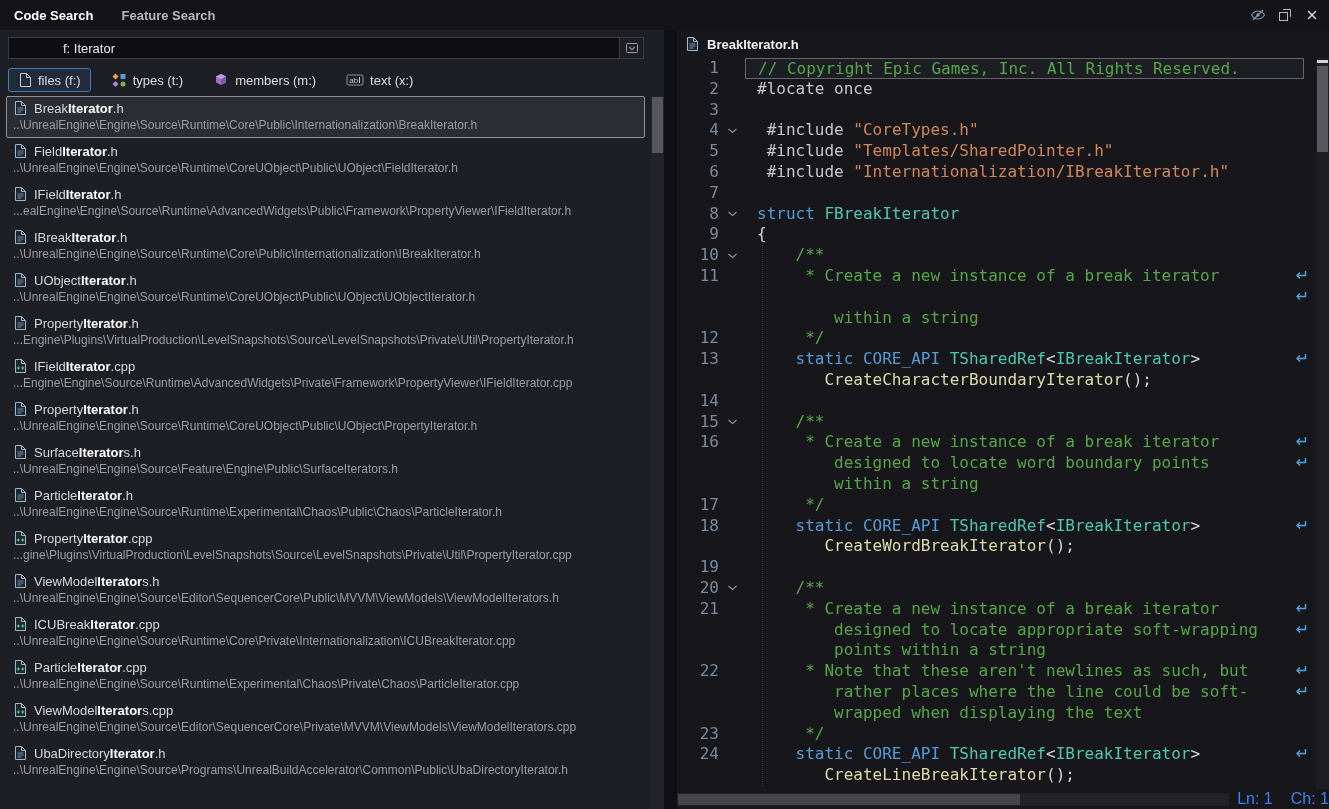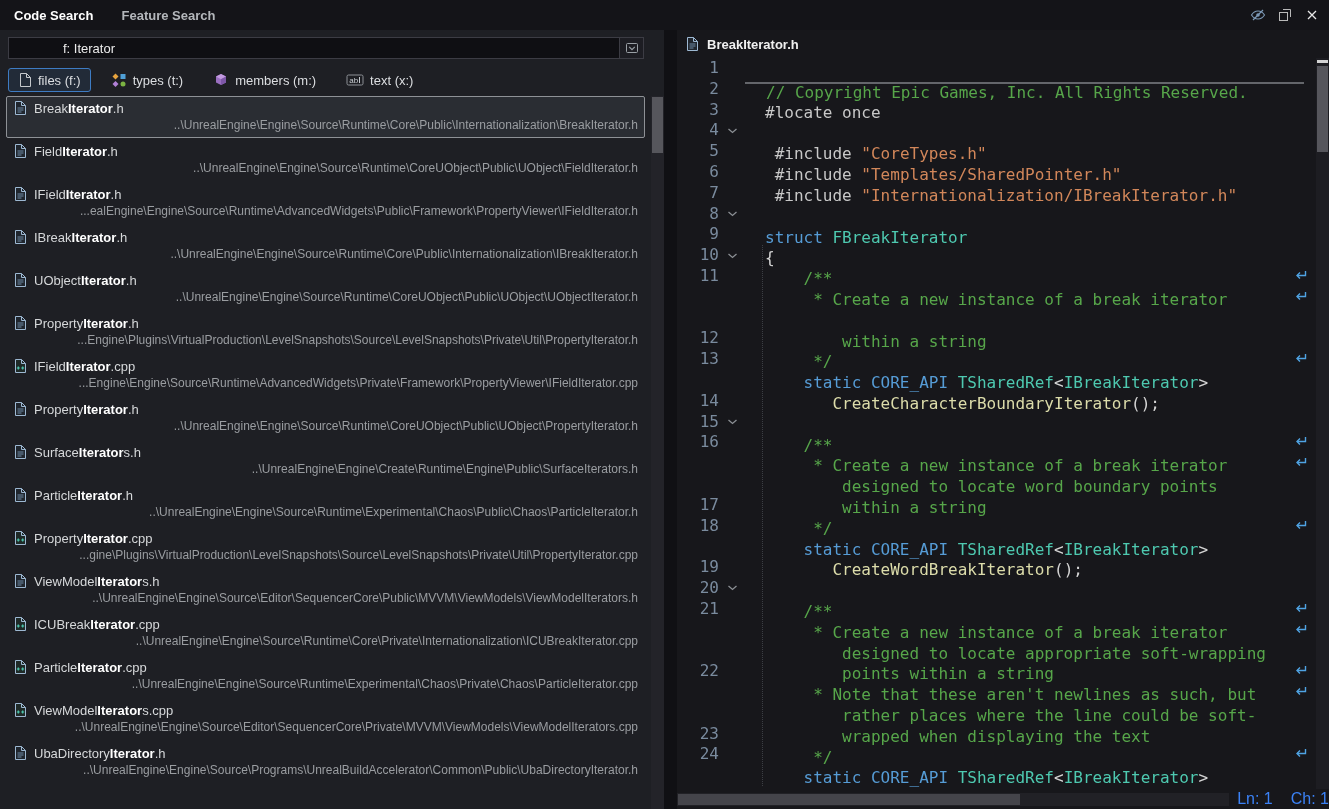--- a/index.html
+++ b/index.html
@@ -29,41 +29,41 @@
   .filter{display:flex;align-items:center;gap:6px;padding:3px 9px;font-size:13px;color:#dcdee1;
     border:1px solid transparent;border-radius:3px;cursor:pointer;white-space:nowrap;}
   .filter.active{border-color:var(--accent-blue,#3e7cc4);background:rgba(62,124,196,0.13);}
   .results{position:absolute;left:0;top:66px;width:651px;height:713px;overflow:hidden;}
   .res{margin:0 6px 1px 6px;padding:3px 6px 4px 6px;border:1px solid transparent;border-radius:2px;}
   .res.selected{background:#2a2d33;border-color:#8e9196;}
   .res-head{display:flex;align-items:center;gap:6px;height:16px;}
   .res-icon{width:15px;height:16px;flex:none;display:flex;align-items:center;}
   .res-name{font-size:13px;color:#d6d8da;white-space:nowrap;}
   .res-name b{color:#ffffff;font-weight:700;}
-  .res-path{margin-top:2px;font-size:12px;color:#9a9da1;white-space:nowrap;overflow:hidden;height:15px;text-align:right;}
+  .res-path{margin-top:2px;font-size:12px;color:#9a9da1;white-space:nowrap;overflow:hidden;height:15px;}
 
   
   .vtrack{position:absolute;background:#232329;}
   .thumb{position:absolute;left:1px;right:1px;background:#56565c;}
   .left-scroll{right:0;top:66px;width:13px;height:713px;}
   .right-scroll{right:0;top:28px;width:13px;height:731px;background:#1d1d22;}
   .caret-mark{position:absolute;left:1px;right:1px;top:2px;height:3px;background:#d4d4d4;}
 
   .splitter{position:absolute;left:664px;top:30px;width:13px;height:779px;background:#101014;cursor:col-resize;}
 
   
   .right{position:absolute;left:677px;top:30px;width:652px;height:779px;background:#17171b;}
   .phead{position:absolute;top:0;left:0;right:13px;height:28px;display:flex;align-items:center;
     gap:7px;padding-left:8px;font-size:13px;font-weight:700;color:#f0f0f0;}
   .code{position:absolute;left:0;top:28px;width:639px;height:731px;overflow:hidden;
     font-family:"DejaVu Sans Mono","Liberation Mono",monospace;font-size:16px;cursor:text;}
   .crow{position:relative;display:flex;height:20.8px;line-height:20.8px;white-space:pre;}
   .lnum{width:42px;flex:none;text-align:right;color:var(--line-number,#7a8b9e);}
   .fold{width:26px;flex:none;display:flex;align-items:center;justify-content:center;}
-  .src{flex:1;padding-left:20px;margin-top:24px;}
+  .src{flex:1;padding-left:12px;}
   .crow.boxed .src{border:1px solid #64666b;background:#1d1e23;margin-right:12px;}
   .wrapind{position:absolute;right:8px;top:4px;line-height:0;}
   .guide{position:absolute;left:85px;top:187px;height:541px;border-left:1px dotted #3c3e44;}
 
   .cm{color:var(--comment-green,#57a64a);}
   .pp{color:var(--preprocessor-gray,#c8c8c8);}
   .str{color:var(--string-orange,#d2875a);}
   .kw{color:var(--keyword-blue,#569cd6);}
   .ty{color:var(--type-teal,#4ec9b0);}
   .fn{color:var(--function-yellow,#dcdcaa);}
@@ -261,21 +261,21 @@
           <div class="res-head">
             <span class="res-icon">
               <svg width="15" height="16" viewBox="0 0 15 16">
                 <path d="M2.5 1.5h6l4 4v9h-10z" fill="#20262e" stroke="#9db8d2"></path>
                 <path d="M8.5 1.5v4h4" fill="none" stroke="#9db8d2"></path>
                 <path d="M4.5 8h6M4.5 10h6M4.5 12h4" stroke="#6f8ba6" stroke-width="1"></path>
               </svg>
             </span>
             <span class="res-name">Surface<b>Iterator</b>s.h</span>
           </div>
-          <div class="res-path">..\UnrealEngine\Engine\Create\Runtime\Engine\Public\SurfaceIterators.h</div>
+          <div class="res-path">..\UnrealEngine\Engine\Source\Feature\Engine\Public\SurfaceIterators.h</div>
         </div>
         <div class="res">
           <div class="res-head">
             <span class="res-icon">
               <svg width="15" height="16" viewBox="0 0 15 16">
                 <path d="M2.5 1.5h6l4 4v9h-10z" fill="#20262e" stroke="#9db8d2"></path>
                 <path d="M8.5 1.5v4h4" fill="none" stroke="#9db8d2"></path>
                 <path d="M4.5 8h6M4.5 10h6M4.5 12h4" stroke="#6f8ba6" stroke-width="1"></path>
               </svg>
             </span>

